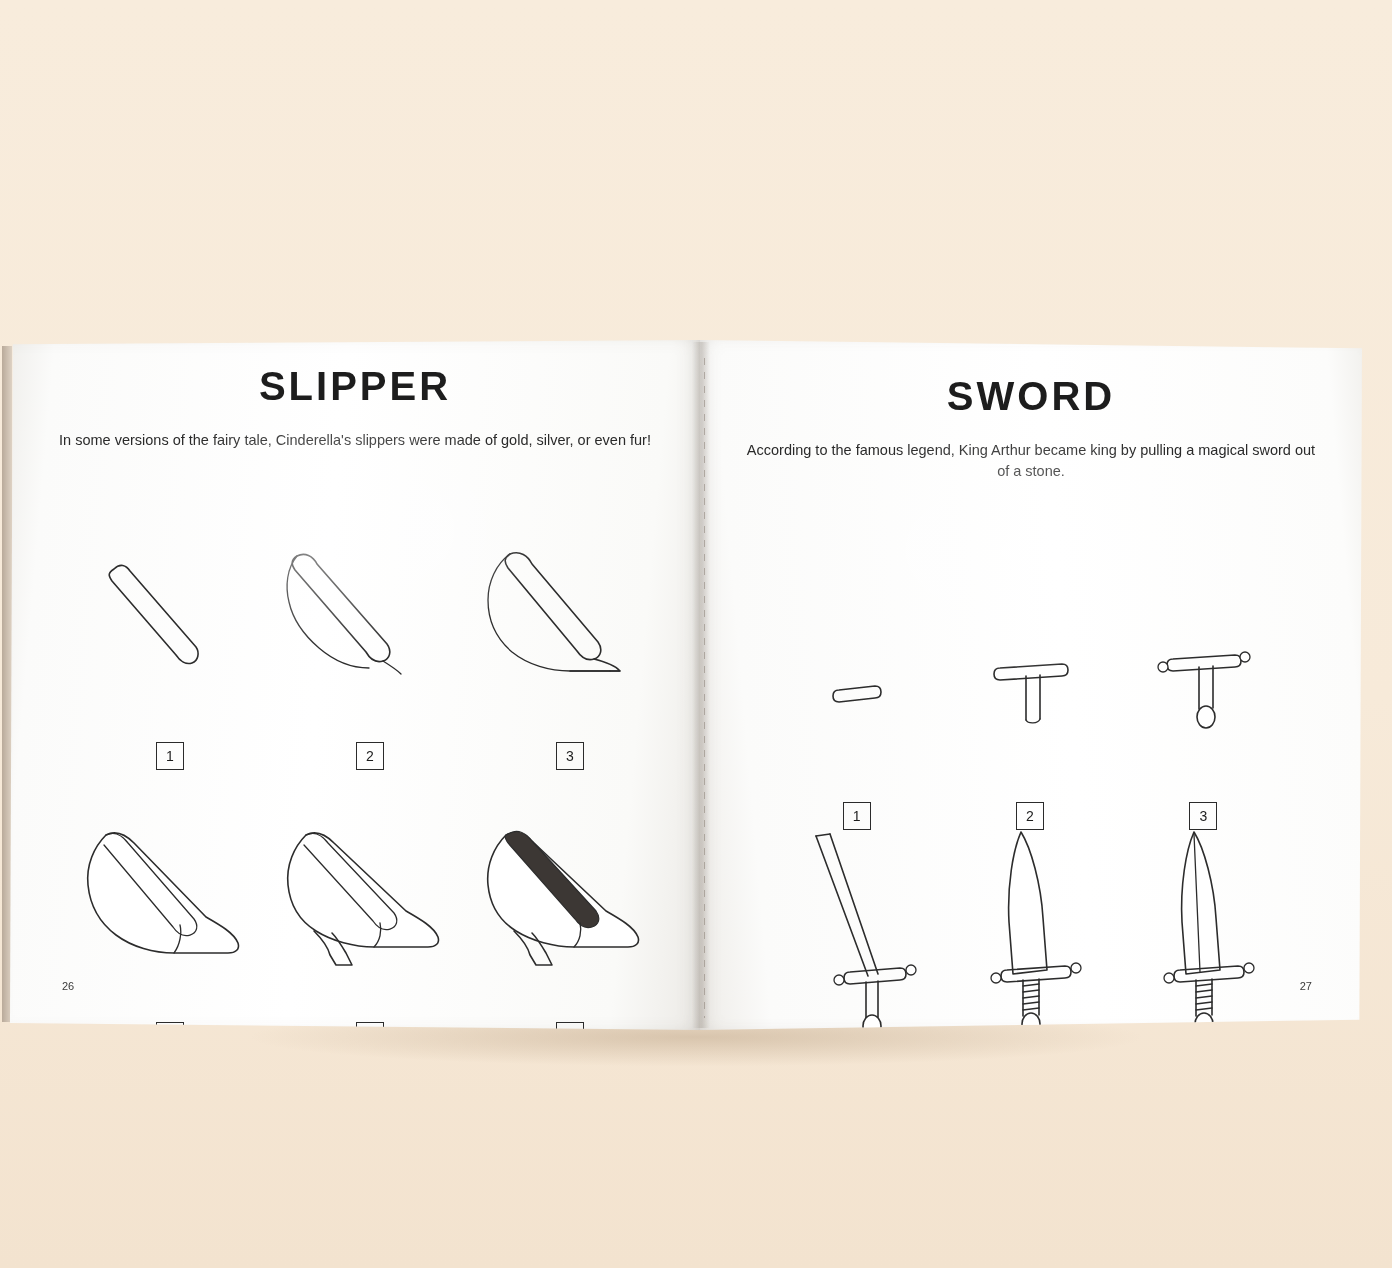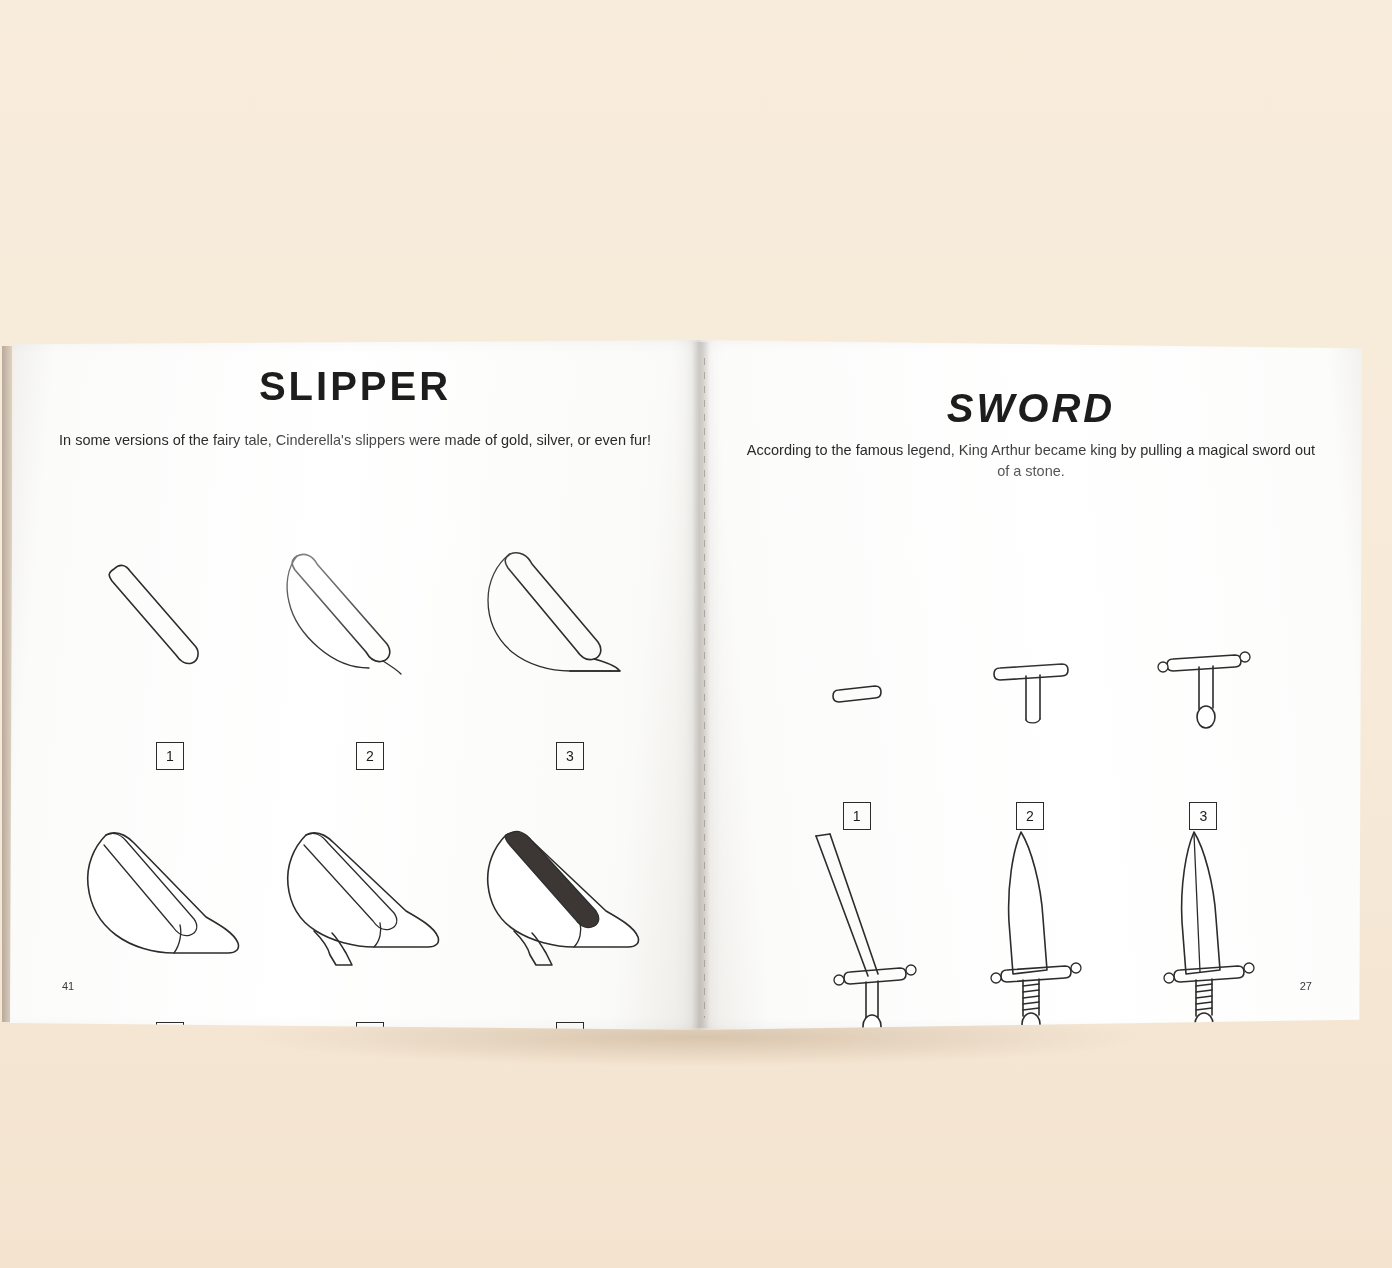--- a/index.html
+++ b/index.html
@@ -93,21 +93,21 @@
     position: absolute;
     width: 100%;
     text-align: center;
     margin: 0;
     font-size: 40px;
     font-weight: 800;
     letter-spacing: 3px;
     color: #1d1d1d;
   }
   .left h1.title { top: 24px; }
-  .right h1.title { top: 46px; font-style: italic; }
+  .right h1.title { top: 34px; }
 
   .subtitle {
     position: absolute;
     width: 86%;
     left: 7%;
     text-align: center;
     font-size: 14.5px;
     line-height: 1.45;
     color: #2a2a2a;
   }
@@ -260,21 +260,21 @@
               <path class="fill-dark" d="M40 20 C48 16 56 20 62 28 L126 98 C131 105 129 112 122 114 C115 116 109 112 105 106 L38 30 C34 24 34 22 40 20 Z"></path>
               <path class="ln" d="M44 118 C52 126 58 134 60 142 L66 152 L82 152 L76 140 C70 130 66 124 62 120"></path>
               <path class="ln-thin" d="M104 134 C110 128 112 118 110 110"></path>
             </svg>
           </div>
           <div class="num">6</div>
         </div>
 
       </div>
 
-      <div class="folio l">41</div>
+      <div class="folio l">26</div>
     </div>
   </div>
 
   <div class="page right">
     <div class="page-inner">
       <h1 class="title">SWORD</h1>
       <div class="subtitle">According to the famous legend, King Arthur became king by pulling a magical sword out of a stone.</div>
 
       <div class="grid sword" style="left:70px; top:240px; width:520px;">
 

